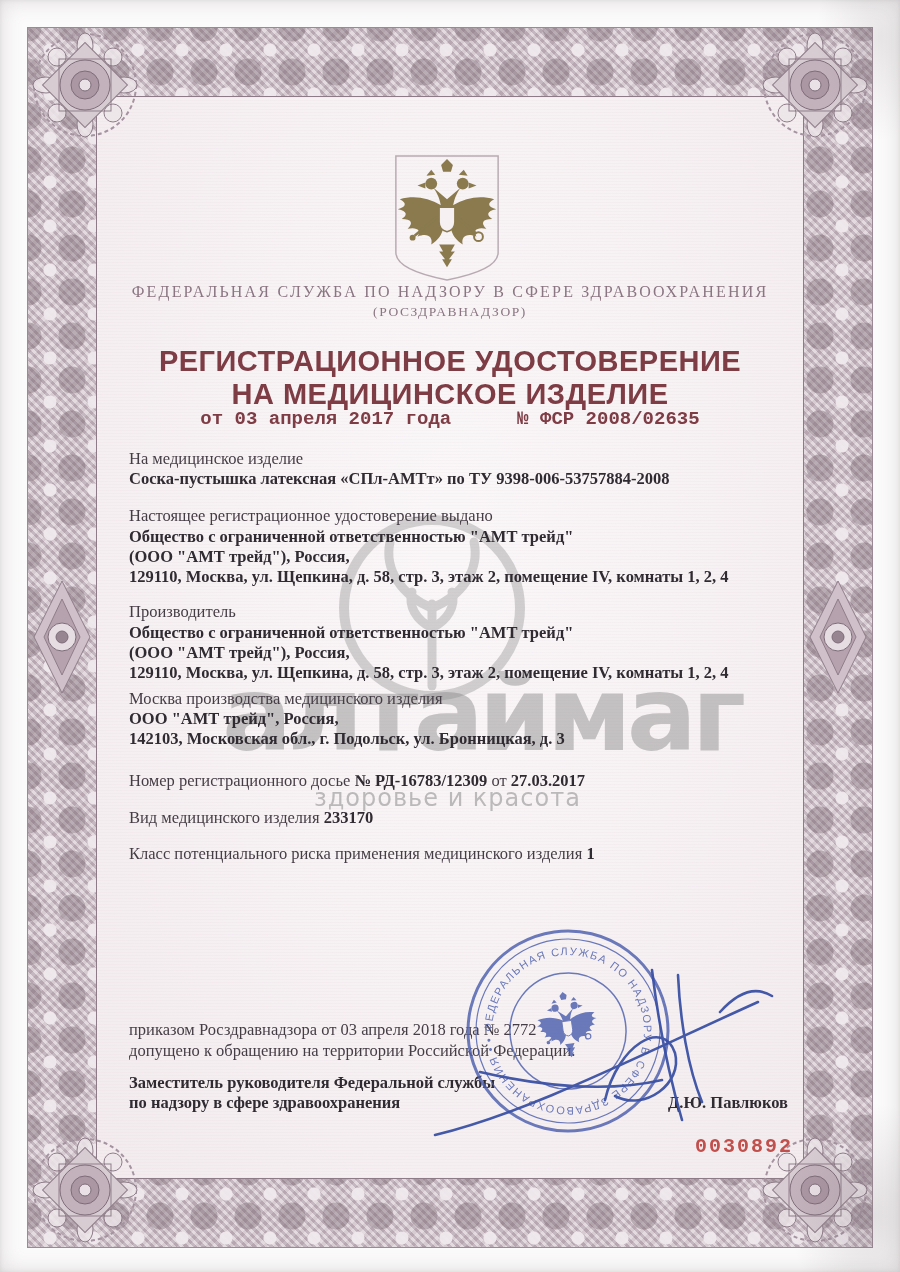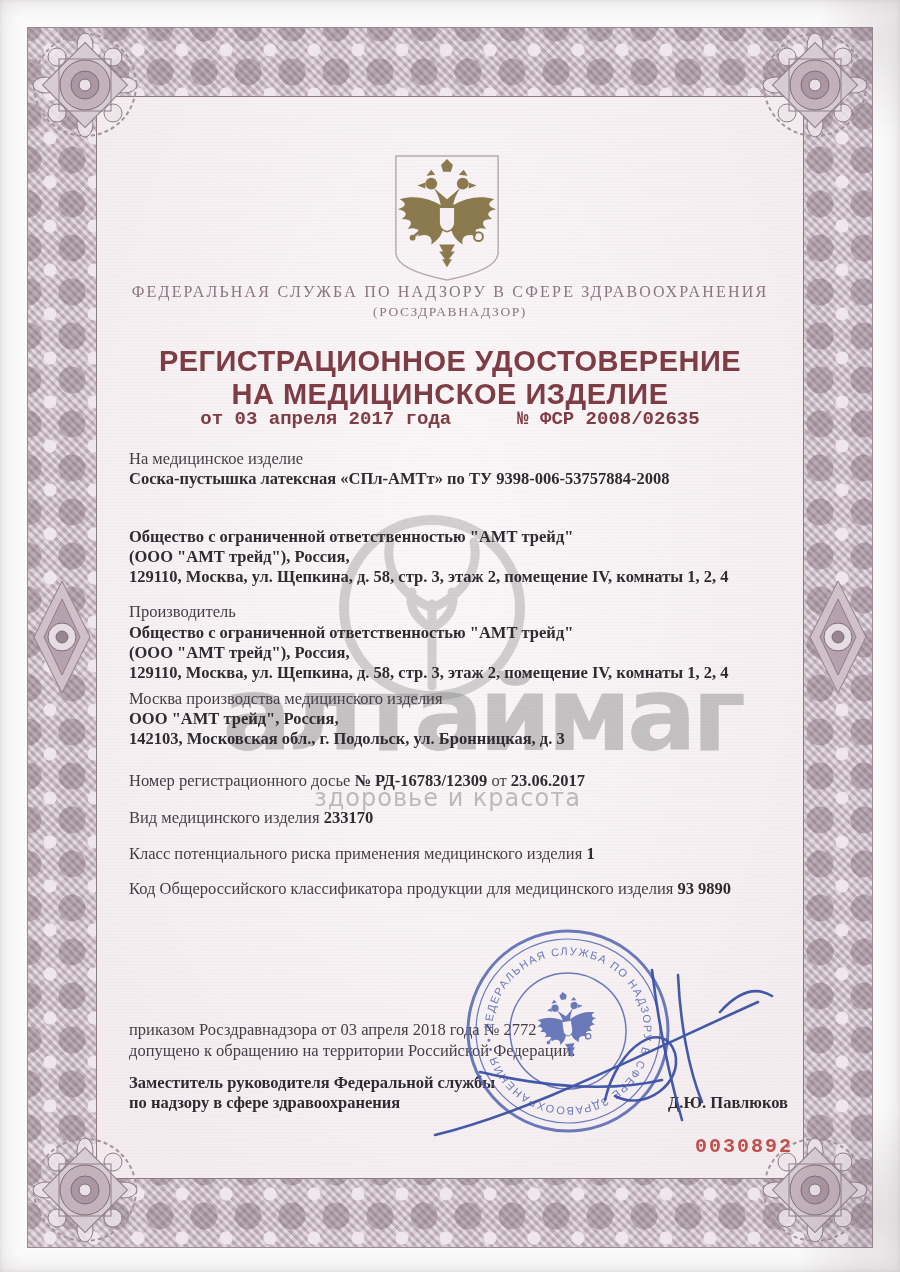--- a/index.html
+++ b/index.html
@@ -174,40 +174,40 @@
   <div class="center agency" style="top:283px">ФЕДЕРАЛЬНАЯ СЛУЖБА ПО НАДЗОРУ В СФЕРЕ ЗДРАВООХРАНЕНИЯ</div>
   <div class="center agency2" style="top:304px">(РОСЗДРАВНАДЗОР)</div>
 
   <div class="center title" style="top:345px">РЕГИСТРАЦИОННОЕ УДОСТОВЕРЕНИЕ</div>
   <div class="center title" style="top:378px">НА МЕДИЦИНСКОЕ ИЗДЕЛИЕ</div>
   <div class="center daterow" style="top:408px"><span>от 03 апреля 2017 года</span><span class="gap"></span><span>№  ФСР 2008/02635</span></div>
 
   <div class="bl" style="top:449px">На медицинское изделие</div>
   <div class="bl bold" style="top:469px">Соска-пустышка латексная «СПл-АМТт» по ТУ 9398-006-53757884-2008</div>
 
+  <div class="bl" style="top:506px">Настоящее регистрационное удостоверение выдано</div>
   <div class="bl bold" style="top:527px">Общество с ограниченной ответственностью "АМТ трейд"</div>
   <div class="bl bold" style="top:547px">(ООО "АМТ трейд"), Россия,</div>
   <div class="bl bold" style="top:567px">129110, Москва, ул. Щепкина, д. 58, стр. 3, этаж 2, помещение IV, комнаты 1, 2, 4</div>
 
   <div class="bl" style="top:602px">Производитель</div>
   <div class="bl bold" style="top:623px">Общество с ограниченной ответственностью "АМТ трейд"</div>
   <div class="bl bold" style="top:643px">(ООО "АМТ трейд"), Россия,</div>
   <div class="bl bold" style="top:663px">129110, Москва, ул. Щепкина, д. 58, стр. 3, этаж 2, помещение IV, комнаты 1, 2, 4</div>
 
   <div class="bl" style="top:689px">Москва производства медицинского изделия</div>
   <div class="bl bold" style="top:709px">ООО "АМТ трейд", Россия,</div>
   <div class="bl bold" style="top:729px">142103, Московская обл., г. Подольск, ул. Бронницкая, д. 3</div>
 
-  <div class="bl" style="top:771px"><span>Номер регистрационного досье</span> <b>№ РД-16783/12309</b> <span>от</span> <b>23.06.2017</b></div>
+  <div class="bl" style="top:771px"><span>Номер регистрационного досье</span> <b>№ РД-16783/12309</b> <span>от</span> <b>27.03.2017</b></div>
 
   <div class="bl" style="top:808px"><span>Вид медицинского изделия</span> <b>233170</b></div>
 
   <div class="bl" style="top:844px"><span>Класс потенциального риска применения медицинского изделия</span> <b>1</b></div>
 
-  <div class="bl" style="top:879px"><span>Код Общероссийского классификатора продукции для медицинского изделия</span> <b>93 9890</b></div>
 
   <div class="bl" style="top:1020px">приказом Росздравнадзора от 03 апреля 2018 года № 2772</div>
   <div class="bl" style="top:1041px">допущено к обращению на территории Российской Федерации.</div>
 
   <div class="bl bold" style="top:1073px">Заместитель руководителя Федеральной службы</div>
   <div class="bl bold" style="top:1093px">по надзору в сфере здравоохранения</div>
   <div class="name-right" style="top:1093px">Д.Ю. Павлюков</div>
 
   <div class="serial">0030892</div>
 </div>

